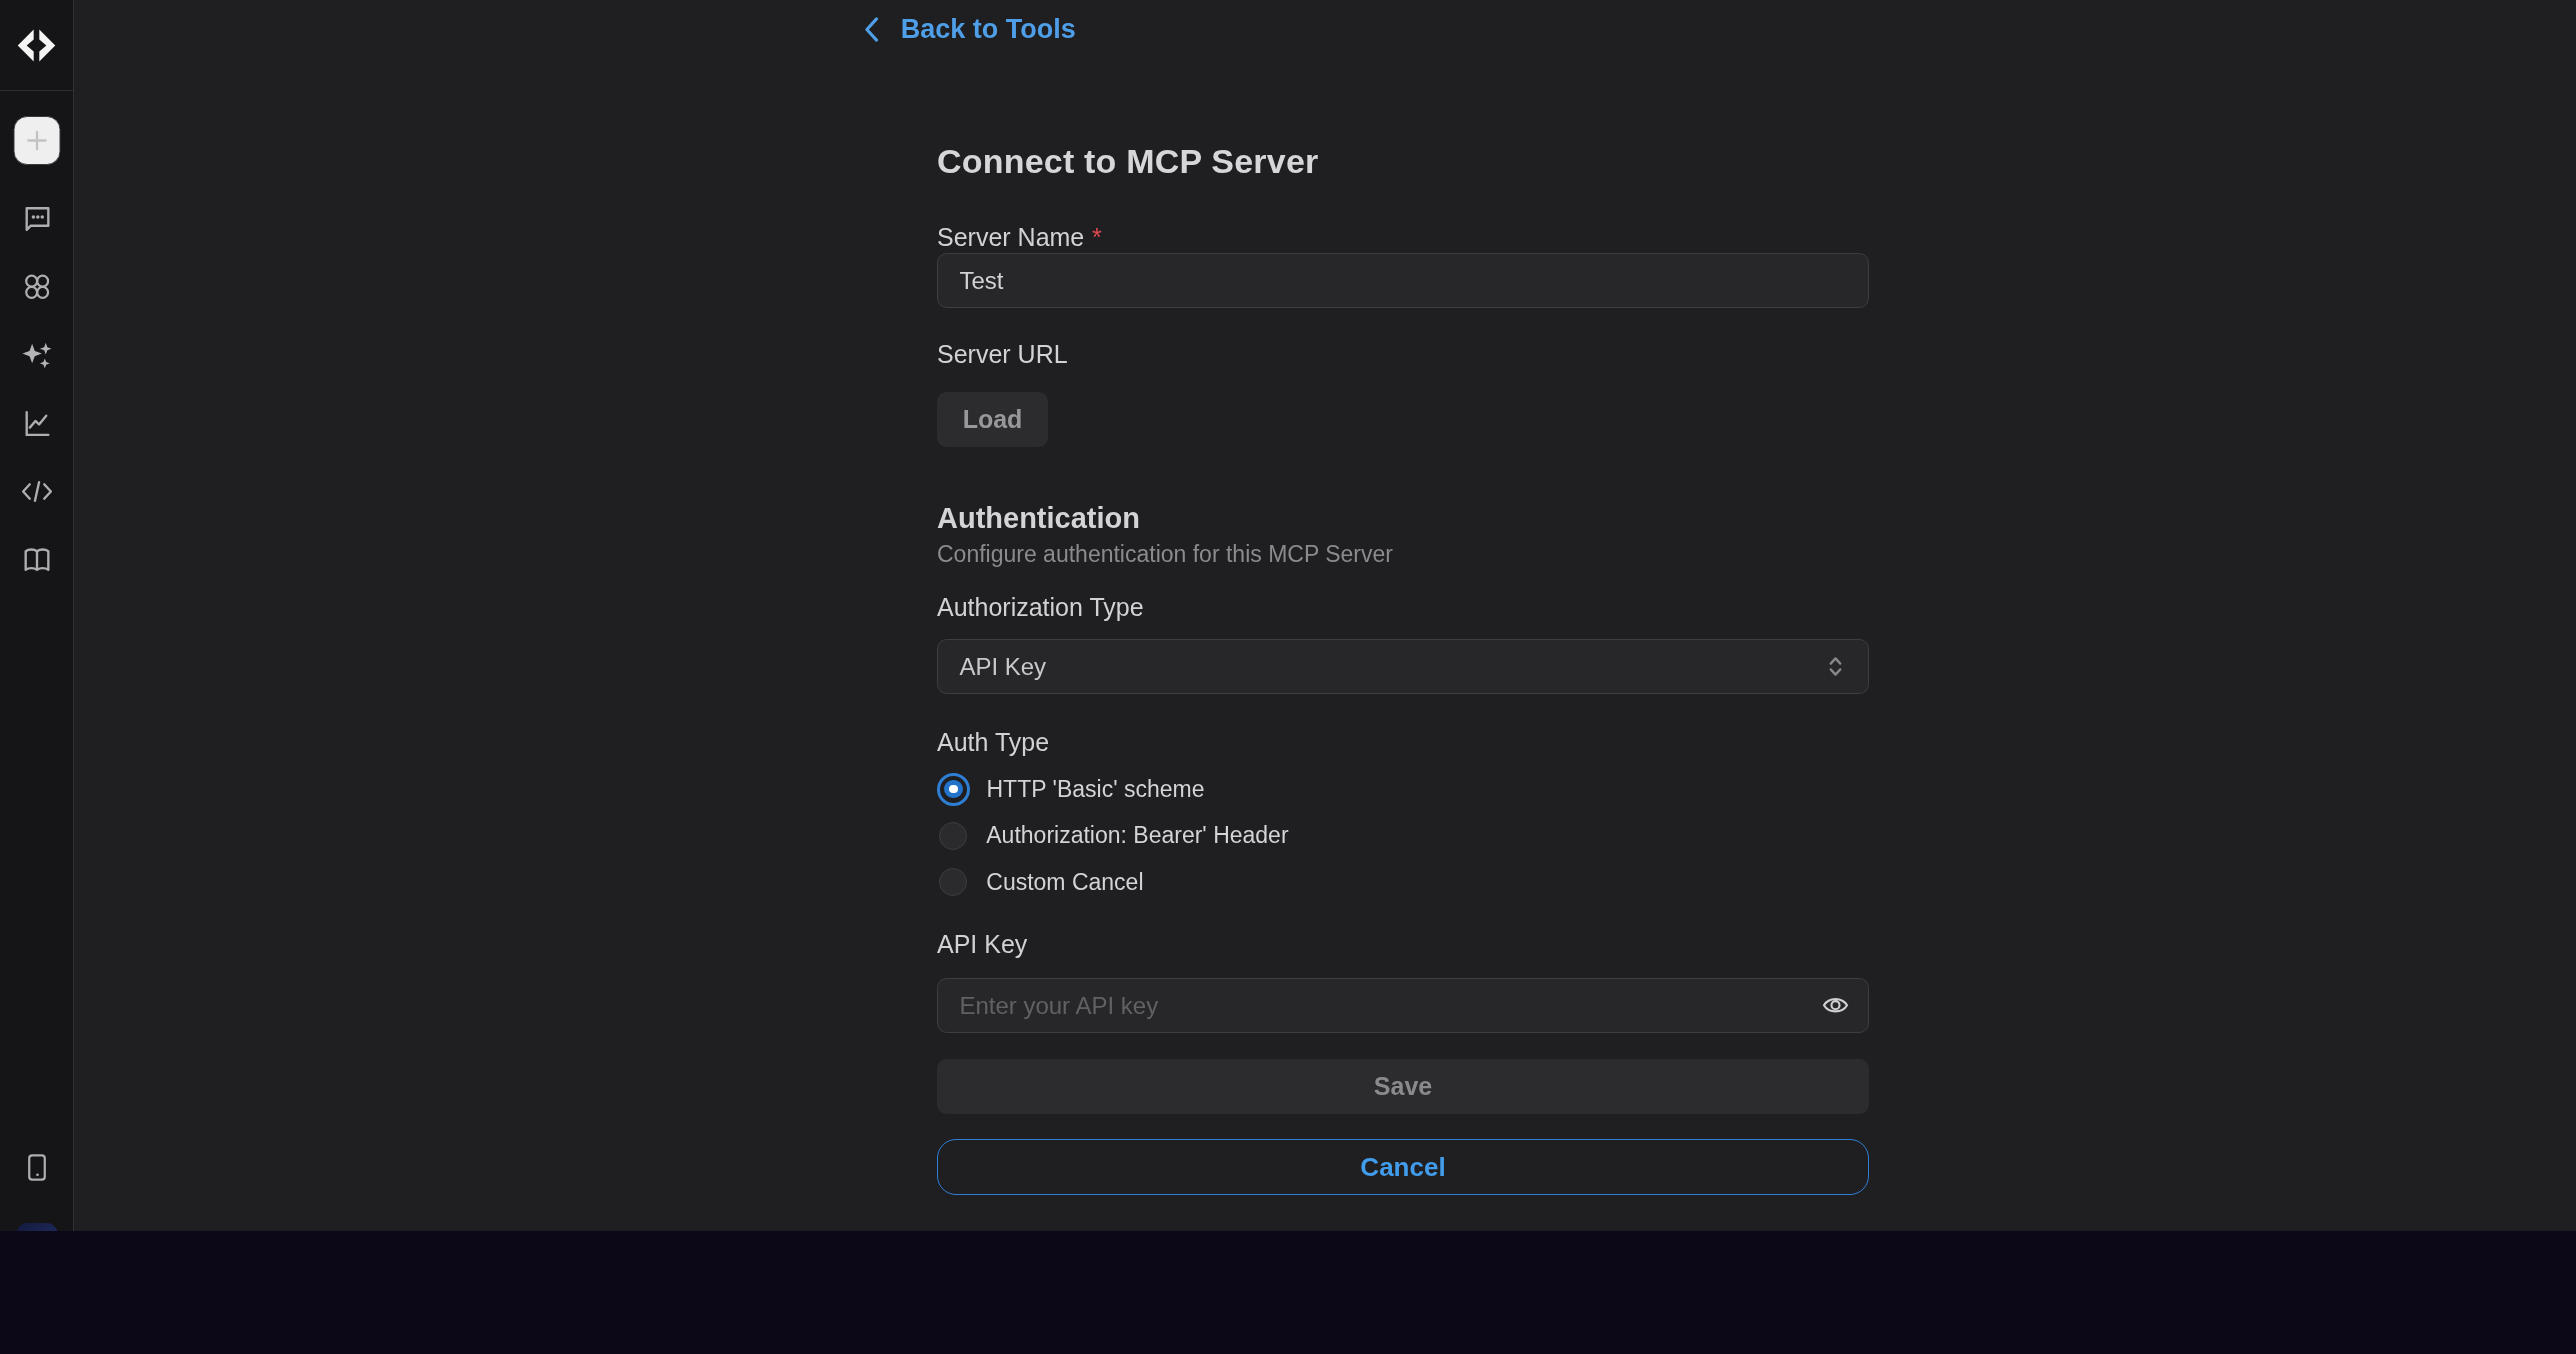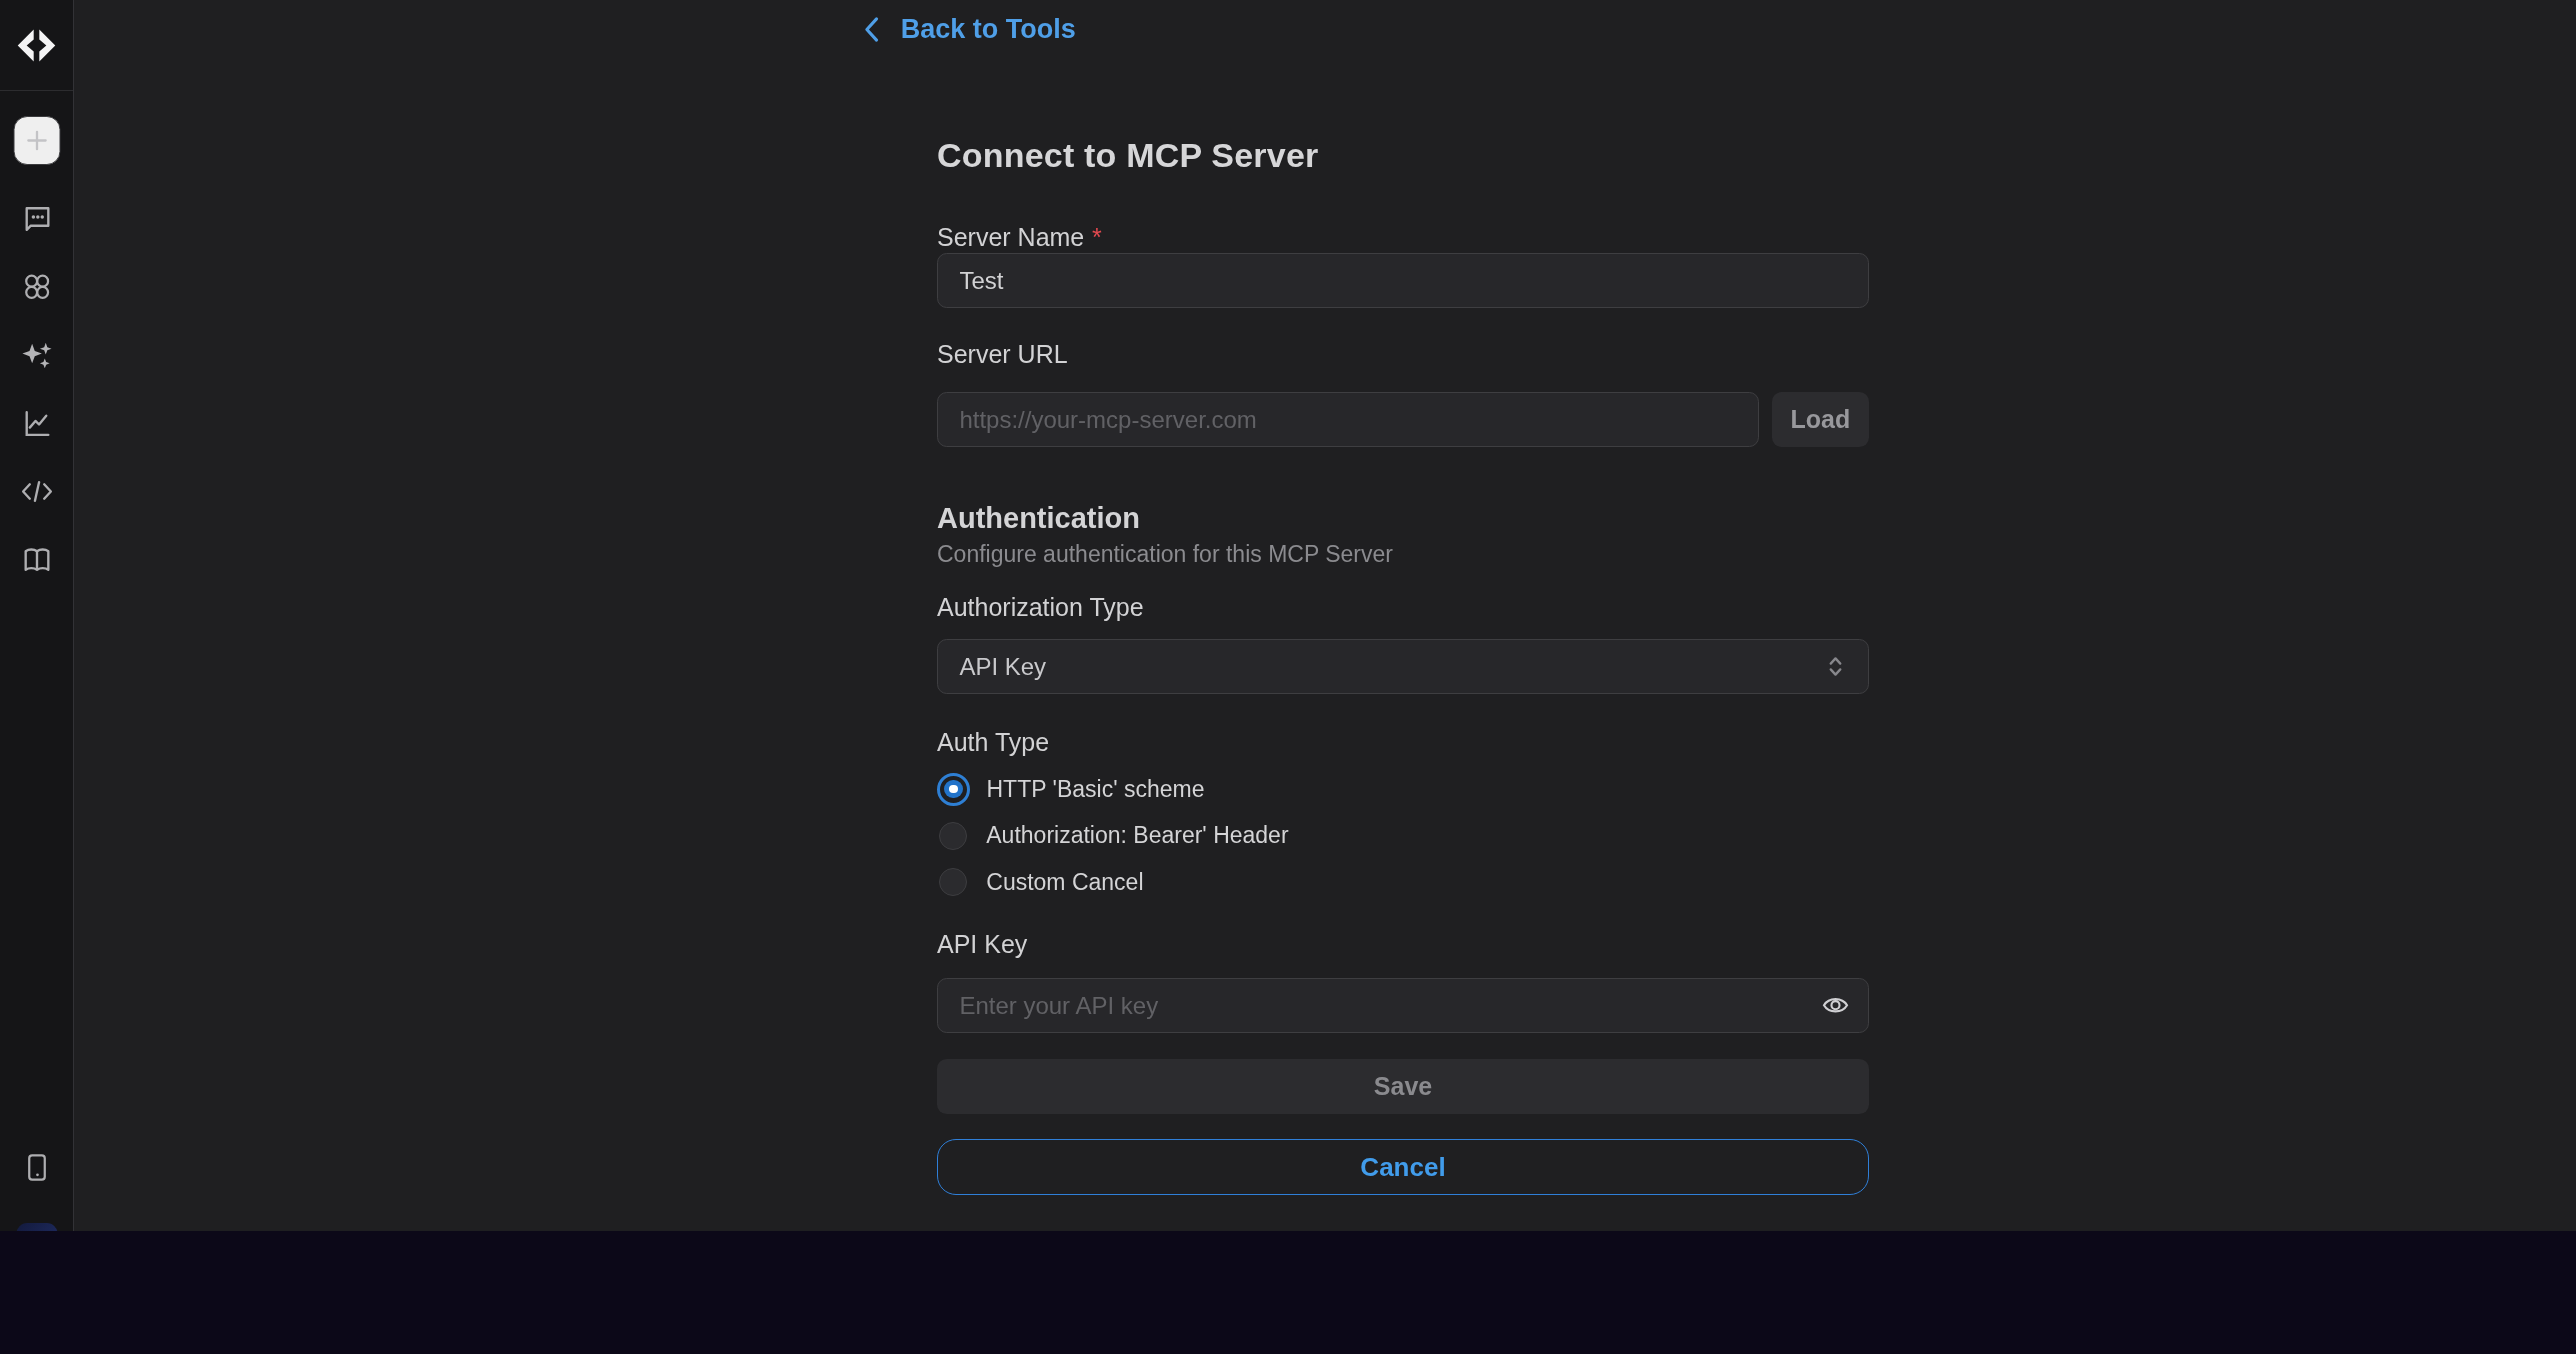--- a/index.html
+++ b/index.html
@@ -26,21 +26,21 @@
   .icon { display:block; }
   .avatar-btn { width:41px; height:41px; border-radius:10.7px;
                 background:linear-gradient(135deg,#131a3c 0%,#1e2a5e 70%,#27386f 100%);
                 display:flex; align-items:flex-end; justify-content:center; overflow:hidden; }
 
   
   .back-link { position:absolute; left:862px; top:13.6px; display:flex; align-items:center; gap:19.4px;
                color:#4f9fe8; font-size:27px; font-weight:700; cursor:pointer; }
 
   .form { position:absolute; left:937px; top:0; width:932px; }
-  .page-title { position:absolute; top:136px; left:0; font-size:34px; font-weight:700; color:#d6d6d8; letter-spacing:0.2px; }
+  .page-title { position:absolute; top:142px; left:0; font-size:34px; font-weight:700; color:#d6d6d8; letter-spacing:0.2px; }
 
   .field-label { position:absolute; left:0; font-size:25px; color:#d2d2d4; }
   .req { color:#e2494f; margin-left:7.8px; }
 
   .tbox { background:#27272a; border:1px solid #3e3e41; border-radius:9.7px; color:#d2d2d4;
           font-size:24px; font-family:"Liberation Sans", sans-serif; padding:0 21.4px; outline:none; width:100%; }
   .tbox::placeholder { color:#616165; }
 
   .input-name { position:absolute; top:253px; height:55px; }
   .row-url { position:absolute; top:392px; left:0; width:932px; height:55px; display:flex; gap:12.6px; }
@@ -183,21 +183,20 @@
 
       <h1 class="page-title">Connect to MCP Server</h1>
 
       <label class="field-label" style="top:223px;">
         <span>Server Name</span><span class="req">*</span>
       </label>
       <input class="tbox input-name" type="text" value="Test" style="">
 
       <label class="field-label" style="top:340px;">Server URL</label>
       <div class="row-url">
-        <input class="tbox input-url" type="text" placeholder="https://your-mcp-server.com" style="">
         <button class="load-btn">Load</button>
       </div>
 
       <h2 class="section-h">Authentication</h2>
       <div class="section-sub">Configure authentication for this MCP Server</div>
 
       <label class="field-label" style="top:593px;">Authorization Type</label>
       <div class="select">
         <span class="select-value">API Key</span>
         <svg class="icon" width="23" height="25" viewBox="0 0 24 26">

